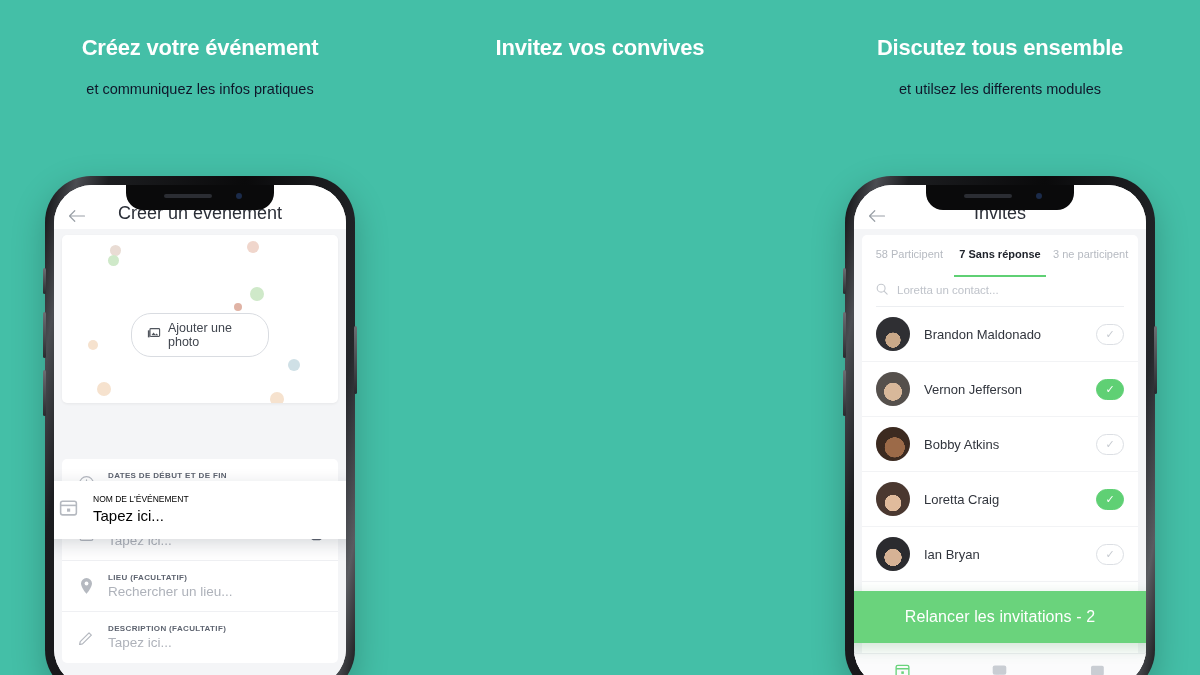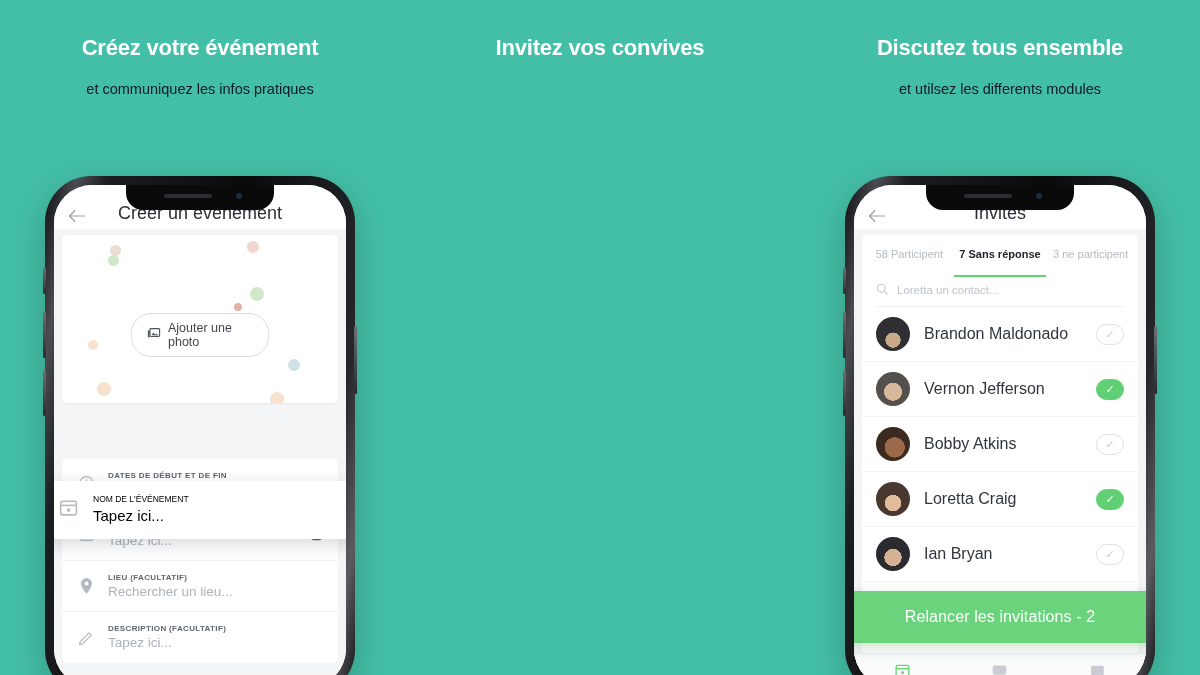--- a/index.html
+++ b/index.html
@@ -144,21 +144,21 @@
   }
   .contact {
     display: flex; align-items: center; gap: 14px; padding: 10px 14px;
     border-bottom: 1px solid #f2f3f5;
   }
   .avatar {
     width: 34px; height: 34px; border-radius: 50%; flex: 0 0 34px;
     background: #d8dade; overflow: hidden; position: relative;
   }
   .avatar .face { position: absolute; inset: 0; }
-  .cname { flex: 1; font-size: 16px; color: #31353d; }
+  .cname { flex: 1; font-size: 13px; color: #31353d; }
   .check {
     width: 28px; height: 21px; border-radius: 12px; border: 1px solid #dcdfe4;
     display: flex; align-items: center; justify-content: center; color: #c6cad0;
     font-size: 11px; background: #fff;
   }
   .check.on { background: #5fd074; border-color: #5fd074; color: #fff; }
   .cta {
     position: absolute; left: -28px; right: -28px; bottom: 44px; z-index: 25;
     background: #6ad37c; border-radius: 28px; height: 52px;
     display: flex; align-items: center; justify-content: center;

